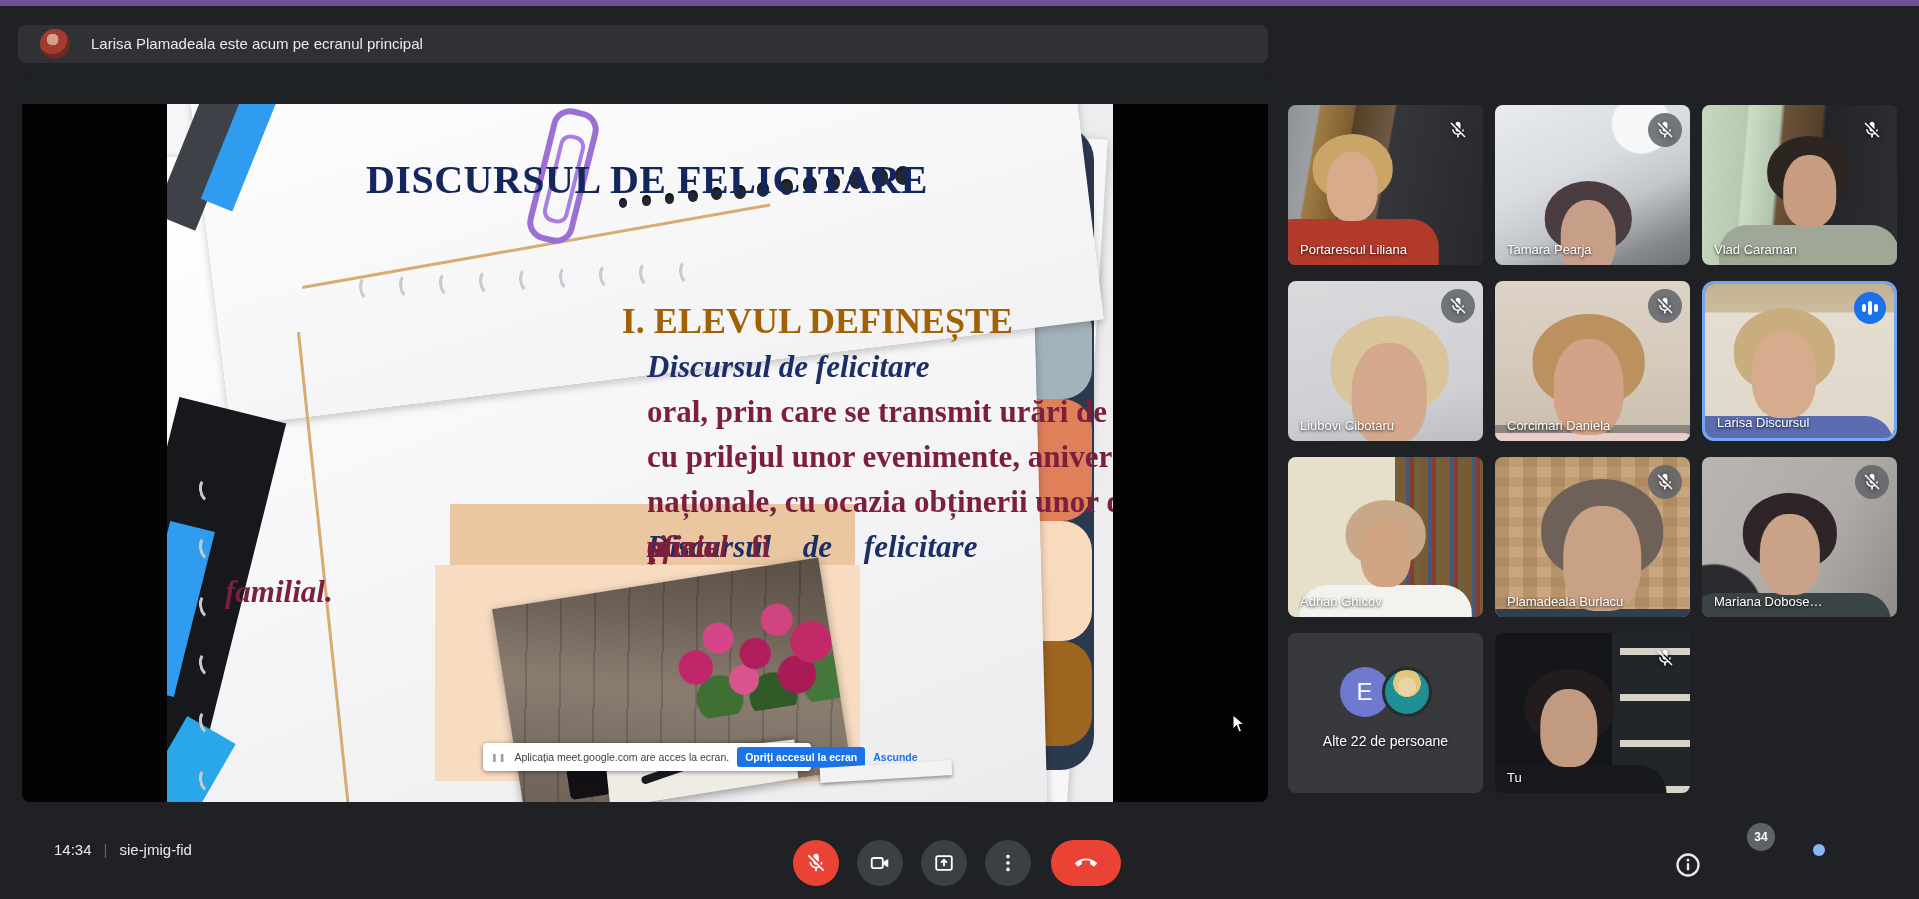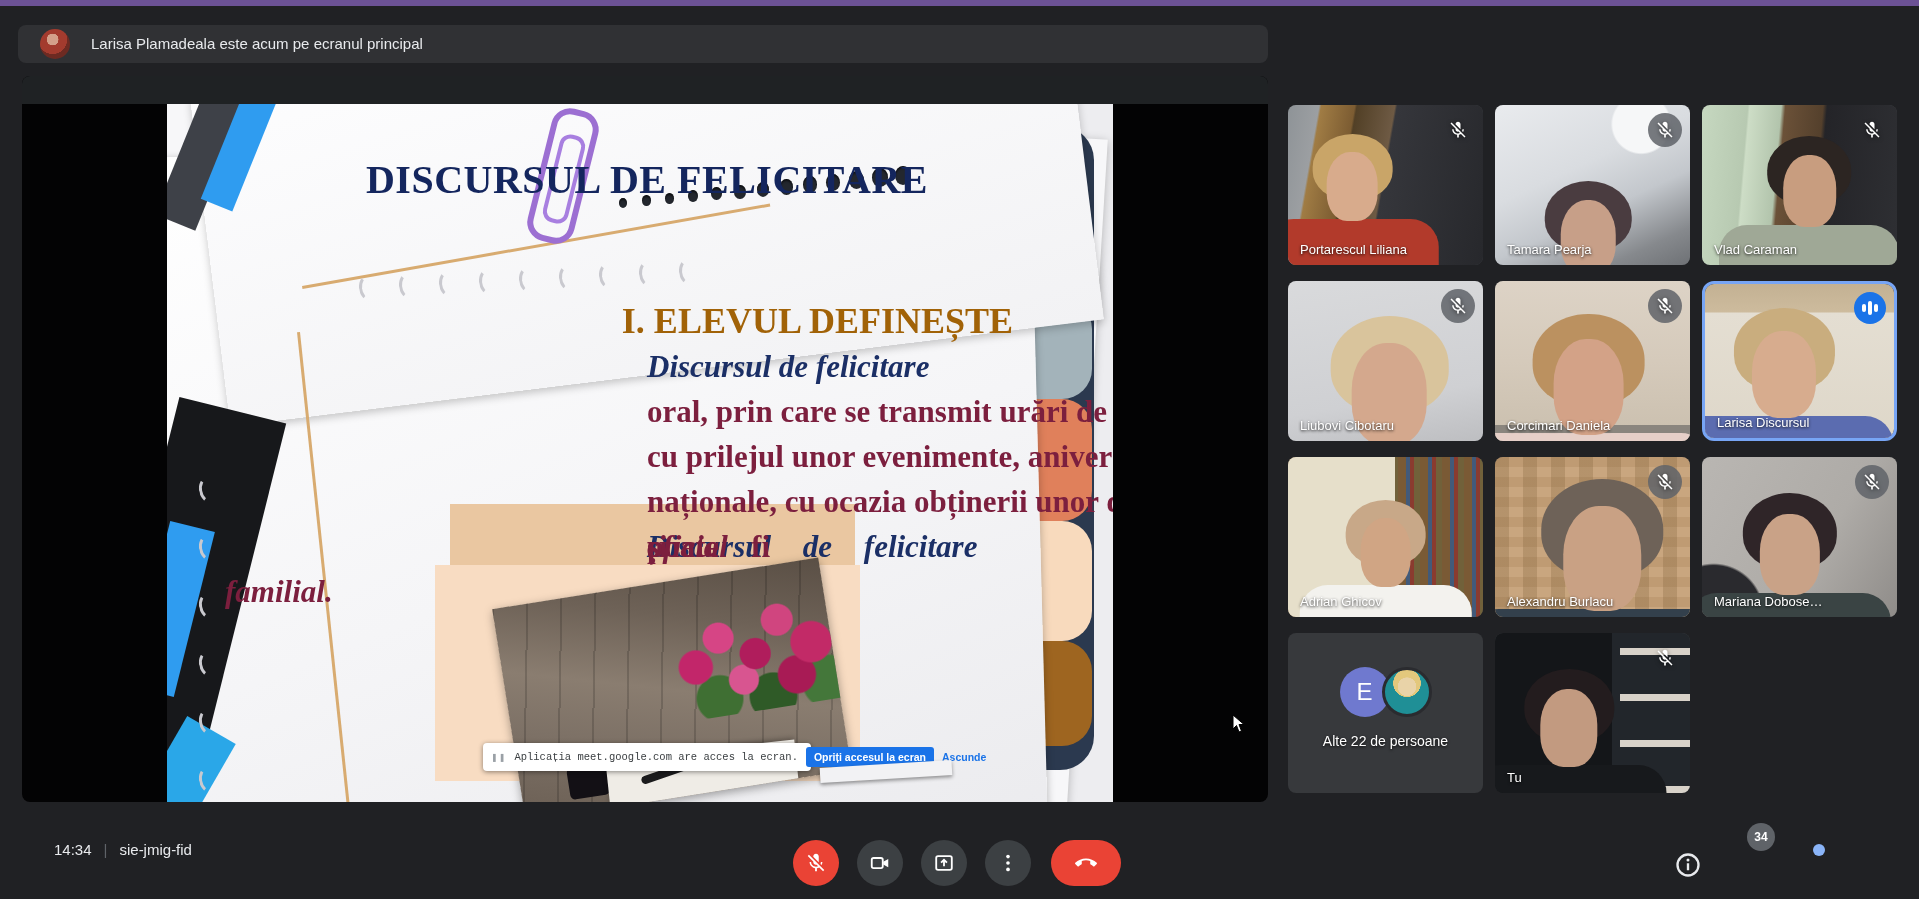--- a/index.html
+++ b/index.html
@@ -88,21 +88,21 @@
   .env{left:86px;bottom:-34px;width:190px;height:78px;background:#efece6;transform:rotate(3deg);
     box-shadow:0 -2px 5px rgba(0,0,0,.25);}
   .pen{left:120px;bottom:26px;width:96px;height:8px;border-radius:4px;transform:rotate(-10deg);
     background:linear-gradient(90deg,#1b1b1d 0 55%, #2a62c9 55% 100%);}
 
   
   .share-notice{position:absolute;left:461px;top:667px;width:328px;height:28px;background:#fff;
     border-radius:4px;box-shadow:0 1px 5px rgba(0,0,0,.45);display:flex;align-items:center;
     padding:0 8px;box-sizing:border-box;gap:8px;}
   .sn-pause{color:#9aa0a6;font-size:8px;letter-spacing:1px;}
-  .sn-msg{font-size:10.5px;color:#3c4043;white-space:nowrap;font-family:Liberation Mono, monospace;}
+  .sn-msg{font-size:10.5px;color:#3c4043;white-space:nowrap;}
   .sn-btn{background:#1a73e8;color:#fff;font-size:10.5px;font-weight:bold;border:none;border-radius:3px;
     padding:4px 8px;white-space:nowrap;cursor:pointer;}
   .sn-hide{color:#1a73e8;font-size:10.5px;font-weight:bold;white-space:nowrap;cursor:pointer;}
   .paper-corner{position:absolute;left:798px;top:688px;width:132px;height:15px;background:#f2f2f4;
     transform:rotate(-3.5deg);box-shadow:0 2px 4px rgba(0,0,0,.4);}
 
   
   .cursor{position:absolute;left:1210px;top:638px;width:14px;height:20px;}
 
   
@@ -437,21 +437,21 @@
         <div class="head"></div>
       </div>
 
     </div>
     <div class="mic-chip">
       <svg viewBox="0 0 24 24" fill="currentColor">
             <path d="M19 11h-1.7c0 .74-.16 1.43-.43 2.05l1.23 1.23c.56-.98.9-2.09.9-3.28zm-4.02.17c0-.06.02-.11.02-.17V5c0-1.66-1.34-3-3-3S9 3.34 9 5v.18l5.98 5.99zM4.27 3L3 4.27l6.01 6.01V11c0 1.66 1.33 3 2.99 3 .22 0 .44-.03.65-.08l1.66 1.66c-.71.33-1.5.52-2.31.52-2.76 0-5.3-2.1-5.3-5.1H5c0 3.41 2.72 6.23 6 6.72V21h2v-3.28c.91-.13 1.77-.45 2.54-.9L19.73 21 21 19.73 4.27 3z"></path>
           </svg>
     </div>
 
-    <span class="pname">Alexandru Burlacu</span>
+    <span class="pname">Plamadeala Burlacu</span>
   </div>
 
   <div class="tile m-circle">
     <div class="video v9">
       <div class="person">
         <div class="torso"></div>
         <div class="head"></div>
       </div>
 
     </div>

